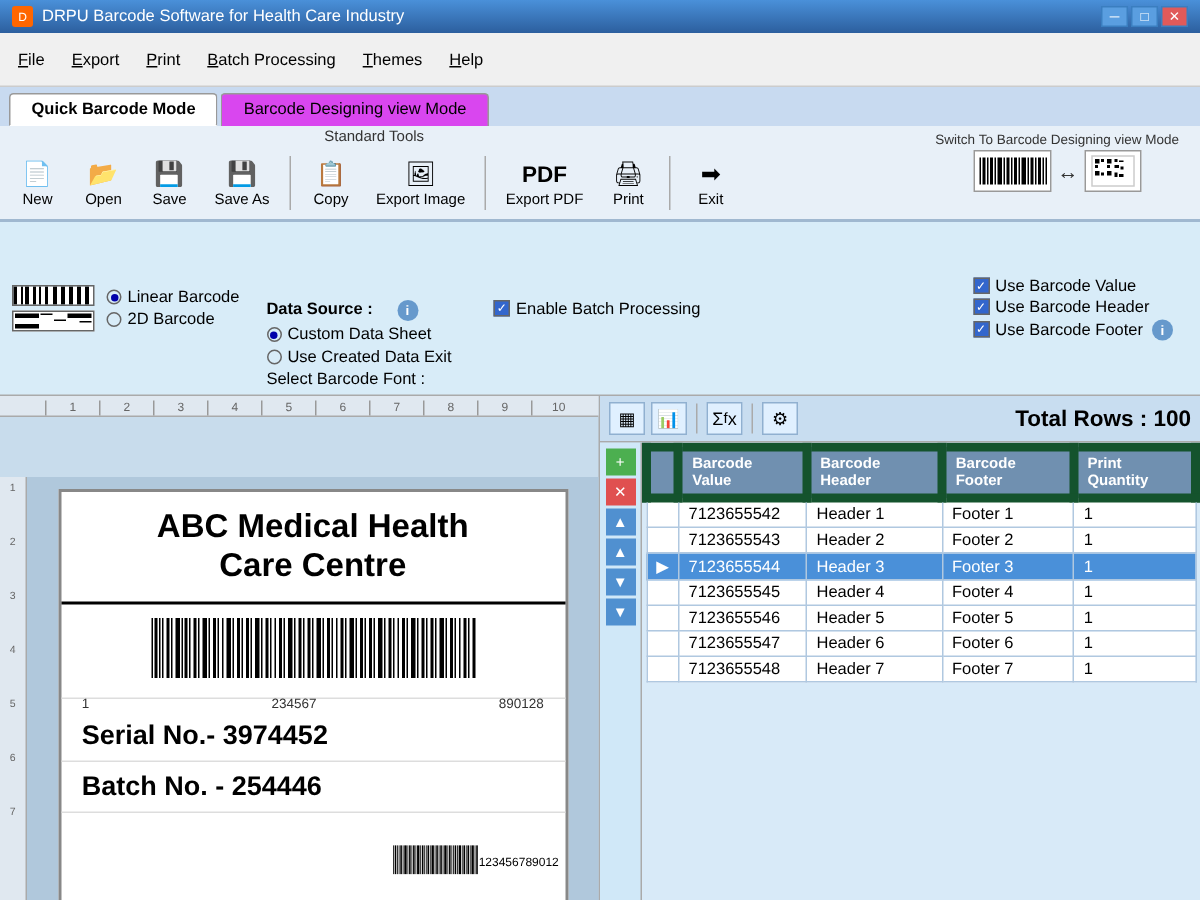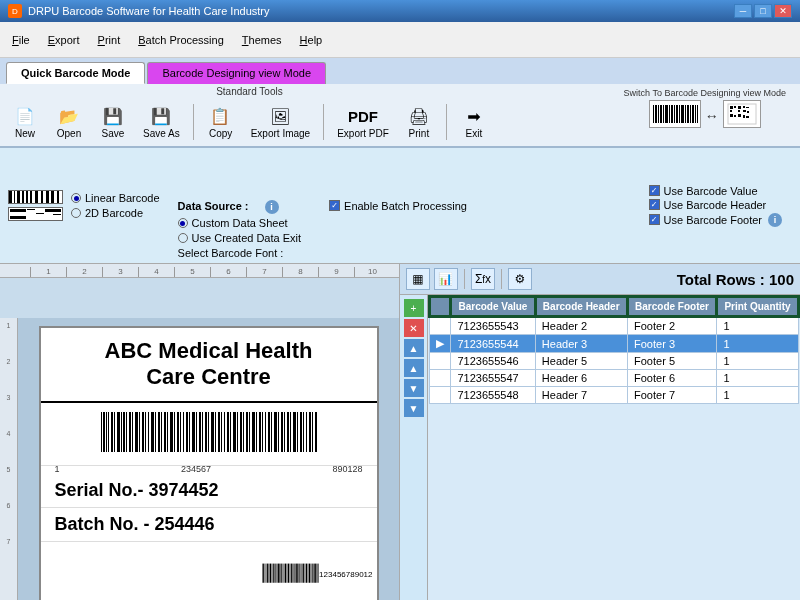--- a/index.html
+++ b/index.html
@@ -69,21 +69,21 @@
     .label-bottom-right { width: 120px; display: flex; flex-direction: row; align-items: center; justify-content: center; padding: 4px; }
     .small-barcode-svg { width: 110px; height: 45px; }
     .barcode-num-small { font-size: 8px; text-align: center; }
 
     
     .right-panel { flex: 1; background: #d8eaf8; display: flex; flex-direction: column; }
     .right-top { background: #c8ddf0; border-bottom: 1px solid #aaa; padding: 4px 6px; display: flex; align-items: center; gap: 4px; }
     .icon-btn { width: 24px; height: 22px; background: #e0f0ff; border: 1px solid #90b0d0; display: flex; align-items: center; justify-content: center; cursor: pointer; font-size: 12px; }
     .total-rows { margin-left: auto; font-size: 15px; font-weight: bold; }
     .batch-table { width: 100%; border-collapse: collapse; font-size: 11px; }
-    .batch-table th { background: #7090b0; color: white; padding: 3px 6px; text-align: left; border: 3px solid #14532d; font-size: 10px; }
+    .batch-table th { background: #7090b0; color: white; padding: 3px 6px; text-align: left; border: 6px solid #14532d; font-size: 10px; }
     .batch-table td { padding: 2px 6px; border: 1px solid #b0c8e0; background: white; white-space: nowrap; }
     .batch-table tr.selected td { background: #4a90d9; color: white; }
     .row-action-btn { width: 20px; height: 18px; display: flex; align-items: center; justify-content: center; cursor: pointer; font-size: 10px; color: white; border: none; }
     .btn-add { background: #4CAF50; }
     .btn-del { background: #e05050; }
     .btn-up { background: #5090d0; }
     .btn-down { background: #5090d0; }
     .action-col { width: 28px; background: #d0e8f8; border-right: 1px solid #aaa; display: flex; flex-direction: column; align-items: center; padding-top: 4px; gap: 2px; }
     .table-content { flex: 1; overflow-y: auto; }
     
@@ -488,32 +488,46 @@
           <thead>
             <tr>
               <th style="width:16px;"></th>
               <th>Barcode Value</th>
               <th>Barcode Header</th>
               <th>Barcode Footer</th>
               <th>Print Quantity</th>
             </tr>
           </thead>
           <tbody id="table-body">
+          <tr>
+    <td></td>
+    <td>7123655542</td>
+    <td>Header 1</td>
+    <td>Footer 1</td>
+    <td>1</td>
+  </tr>
               <tr>
     <td></td>
     <td>7123655543</td>
     <td>Header 2</td>
     <td>Footer 2</td>
     <td>1</td>
   </tr>
               <tr class="selected">
     <td>▶</td>
     <td>7123655544</td>
     <td>Header 3</td>
     <td>Footer 3</td>
+    <td>1</td>
+  </tr>
+              <tr>
+    <td></td>
+    <td>7123655545</td>
+    <td>Header 4</td>
+    <td>Footer 4</td>
     <td>1</td>
   </tr>
               <tr>
     <td></td>
     <td>7123655546</td>
     <td>Header 5</td>
     <td>Footer 5</td>
     <td>1</td>
   </tr>
               <tr>

